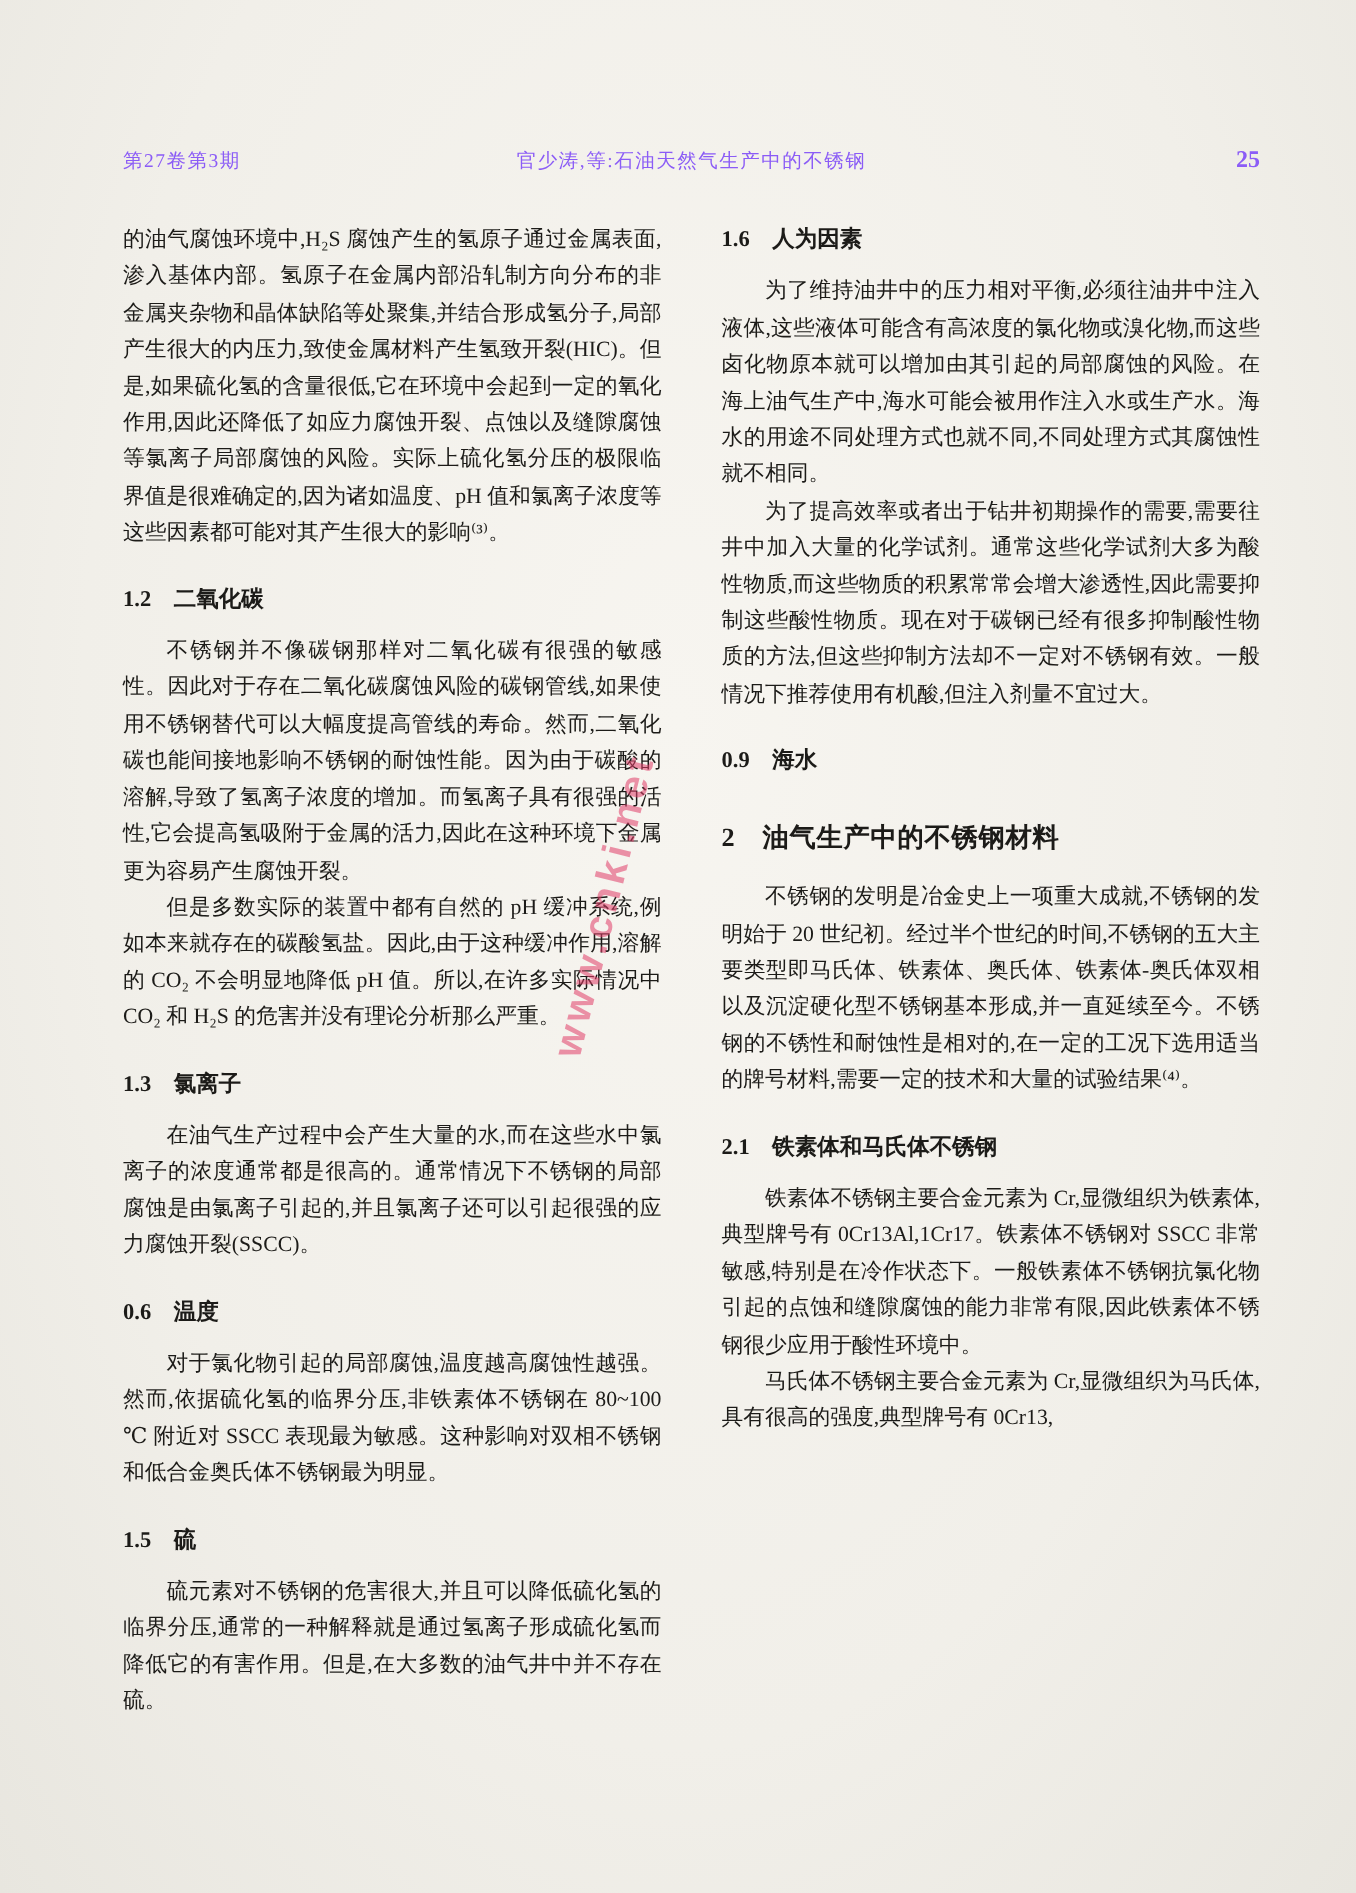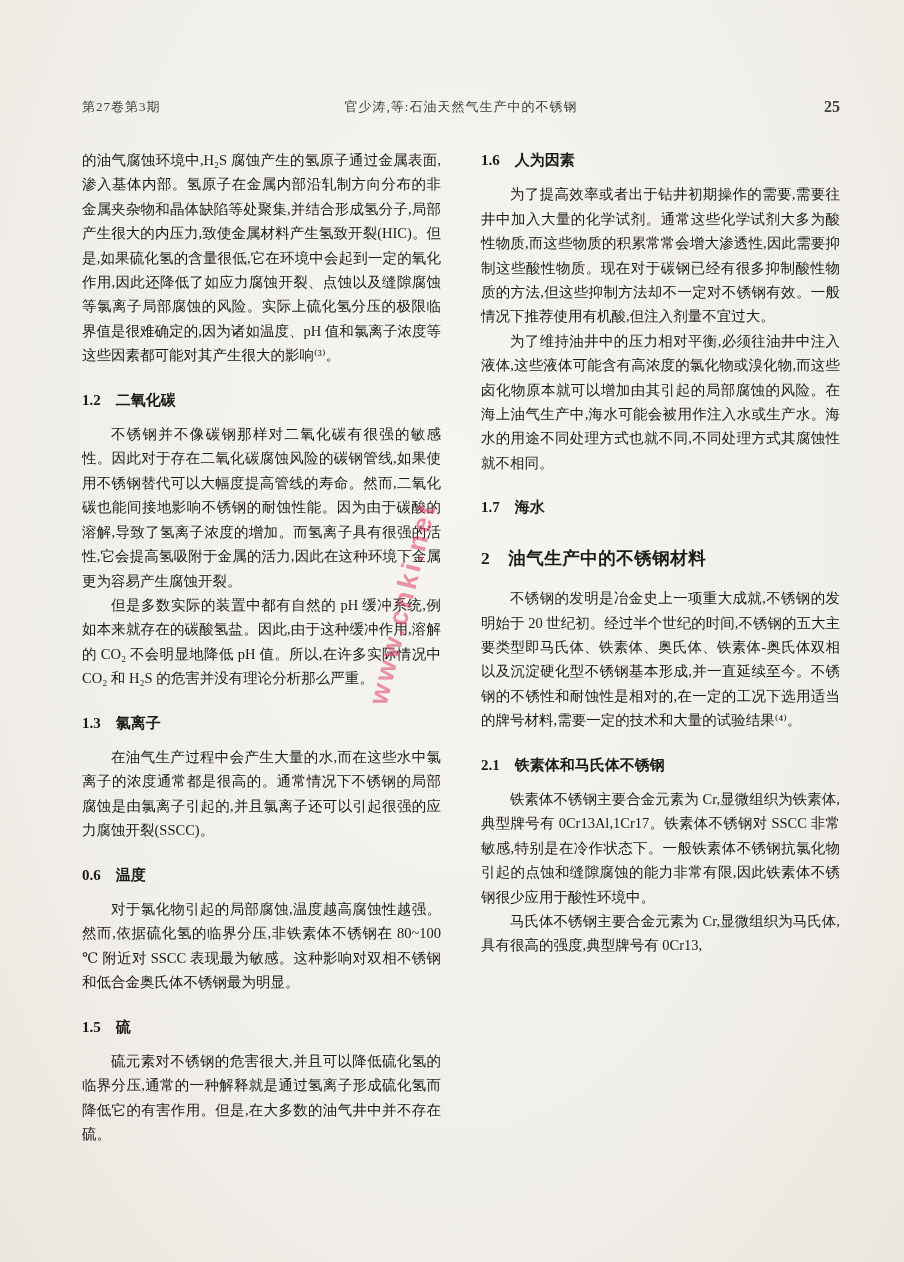--- a/index.html
+++ b/index.html
@@ -8,21 +8,21 @@
     position:relative;
     overflow:hidden;
     background: radial-gradient(ellipse at 50% 38%, #f7f5f0 0%, #f1efe9 62%, #e8e6df 100%);
     font-family:"Liberation Serif","DejaVu Serif",serif;
     color:#1c1b18;
   }
   .page { position:absolute; inset:0; }
   .header {
     position:absolute; top:98px; left:82px; width:758px;
     display:flex; align-items:flex-end;
-    font-size:13px; color:#404040;
+    font-size:13px; color:#8b5cf6;
   }
   .header .vol { width:210px; letter-spacing:1px; }
   .header .running { flex:1; text-align:center; letter-spacing:1px; }
   .header .pageno { width:210px; text-align:right; font-size:16px; font-weight:bold; }
   .content {
     position:absolute; top:148px; left:82px; width:758px;
     display:flex; gap:40px;
   }
   .column {
     flex:1; min-width:0;
@@ -66,23 +66,23 @@
       <h3 class="h-sub">1.3　氯离子</h3>
       <p class="para">在油气生产过程中会产生大量的水,而在这些水中氯离子的浓度通常都是很高的。通常情况下不锈钢的局部腐蚀是由氯离子引起的,并且氯离子还可以引起很强的应力腐蚀开裂(SSCC)。</p>
       <h3 class="h-sub">0.6　温度</h3>
       <p class="para">对于氯化物引起的局部腐蚀,温度越高腐蚀性越强。然而,依据硫化氢的临界分压,非铁素体不锈钢在 80~100 ℃ 附近对 SSCC 表现最为敏感。这种影响对双相不锈钢和低合金奥氏体不锈钢最为明显。</p>
       <h3 class="h-sub">1.5　硫</h3>
       <p class="para">硫元素对不锈钢的危害很大,并且可以降低硫化氢的临界分压,通常的一种解释就是通过氢离子形成硫化氢而降低它的有害作用。但是,在大多数的油气井中并不存在硫。</p>
     </div>
 
     <div class="column">
       <h3 class="h-sub">1.6　人为因素</h3>
+      <p class="para">为了维持油井中的压力相对平衡,必须往油井中注入液体,这些液体可能含有高浓度的氯化物或溴化物,而这些卤化物原本就可以增加由其引起的局部腐蚀的风险。在海上油气生产中,海水可能会被用作注入水或生产水。海水的用途不同处理方式也就不同,不同处理方式其腐蚀性就不相同。</p>
       <p class="para">为了提高效率或者出于钻井初期操作的需要,需要往井中加入大量的化学试剂。通常这些化学试剂大多为酸性物质,而这些物质的积累常常会增大渗透性,因此需要抑制这些酸性物质。现在对于碳钢已经有很多抑制酸性物质的方法,但这些抑制方法却不一定对不锈钢有效。一般情况下推荐使用有机酸,但注入剂量不宜过大。</p>
-      <p class="para">为了维持油井中的压力相对平衡,必须往油井中注入液体,这些液体可能含有高浓度的氯化物或溴化物,而这些卤化物原本就可以增加由其引起的局部腐蚀的风险。在海上油气生产中,海水可能会被用作注入水或生产水。海水的用途不同处理方式也就不同,不同处理方式其腐蚀性就不相同。</p>
-      <h3 class="h-sub">1.7　海水</h3>
+      <h3 class="h-sub">0.9　海水</h3>
       <h2 class="h-section">2　油气生产中的不锈钢材料</h2>
       <p class="para">不锈钢的发明是冶金史上一项重大成就,不锈钢的发明始于 20 世纪初。经过半个世纪的时间,不锈钢的五大主要类型即马氏体、铁素体、奥氏体、铁素体-奥氏体双相以及沉淀硬化型不锈钢基本形成,并一直延续至今。不锈钢的不锈性和耐蚀性是相对的,在一定的工况下选用适当的牌号材料,需要一定的技术和大量的试验结果⁽⁴⁾。</p>
       <h3 class="h-sub">2.1　铁素体和马氏体不锈钢</h3>
       <p class="para">铁素体不锈钢主要合金元素为 Cr,显微组织为铁素体,典型牌号有 0Cr13Al,1Cr17。铁素体不锈钢对 SSCC 非常敏感,特别是在冷作状态下。一般铁素体不锈钢抗氯化物引起的点蚀和缝隙腐蚀的能力非常有限,因此铁素体不锈钢很少应用于酸性环境中。</p>
       <p class="para">马氏体不锈钢主要合金元素为 Cr,显微组织为马氏体,具有很高的强度,典型牌号有 0Cr13,</p>
     </div>
 
   </div>
 
   <div class="watermark">www.cnki.net</div>

